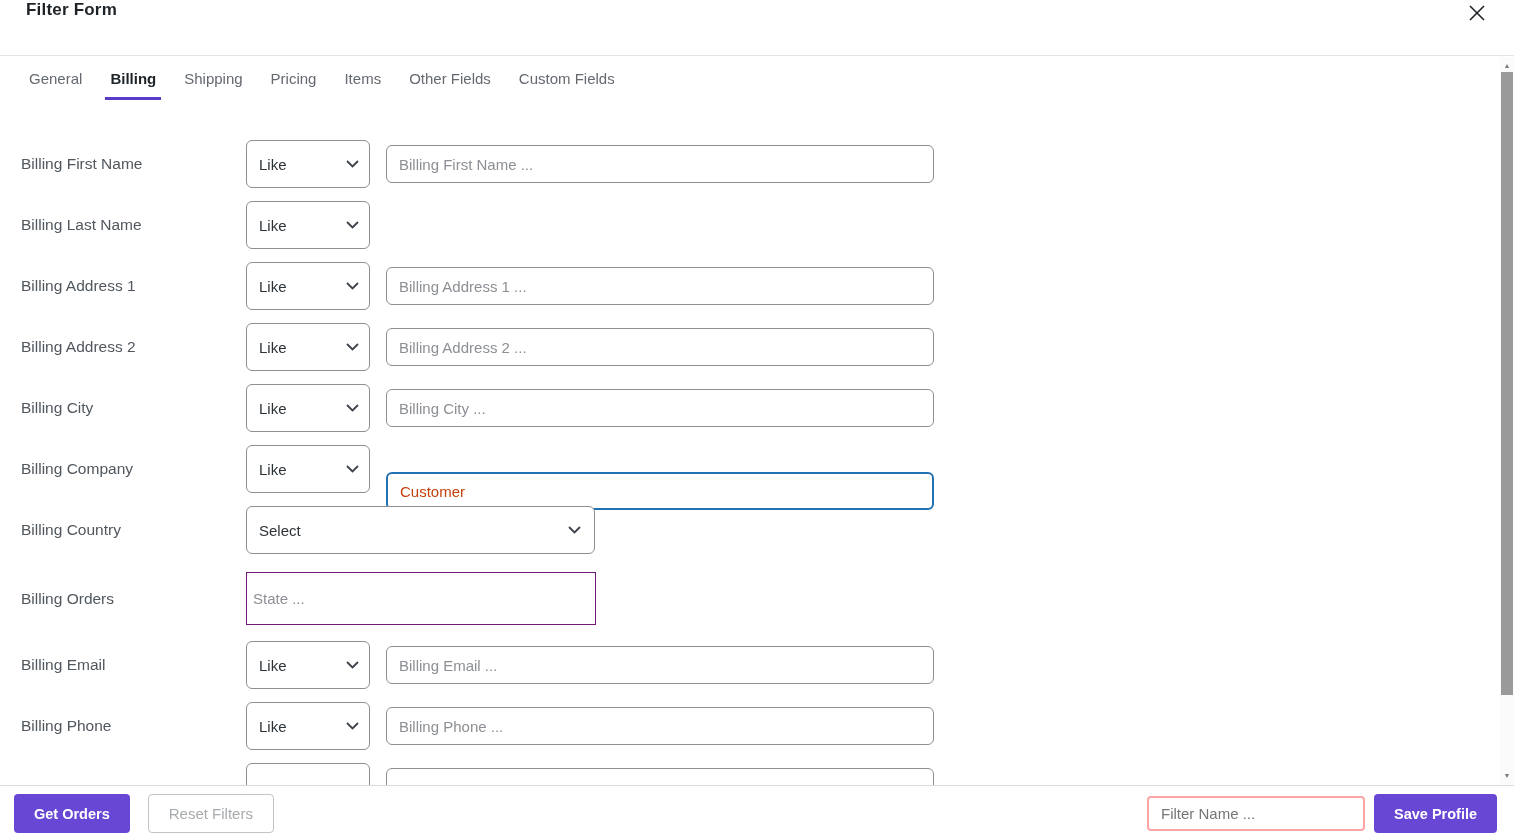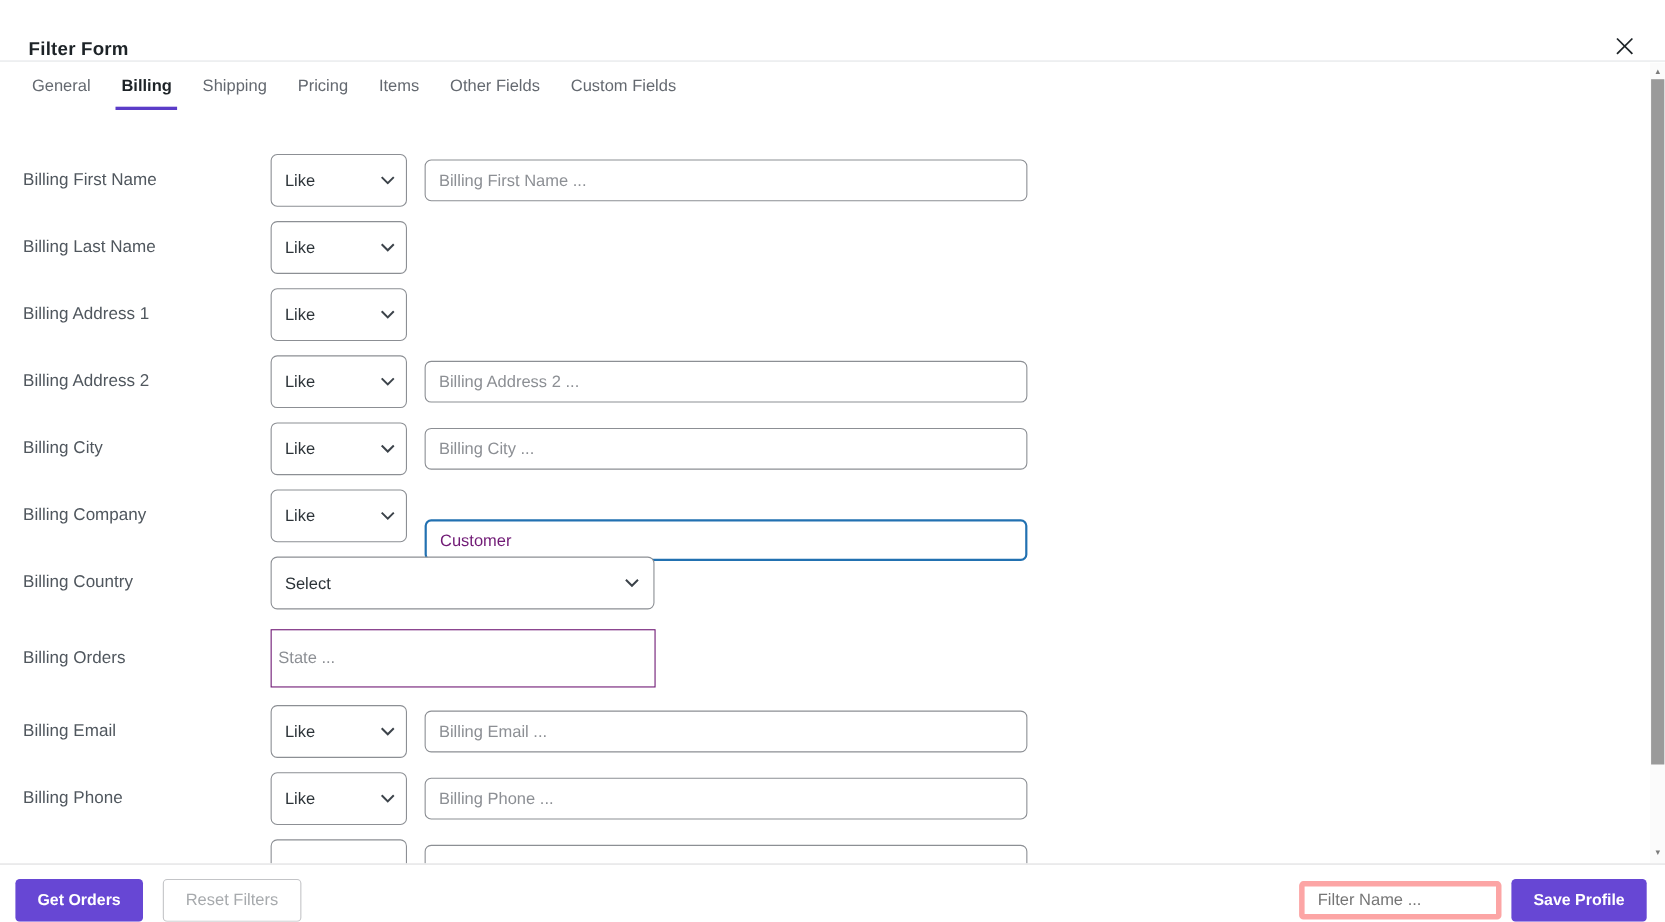--- a/index.html
+++ b/index.html
@@ -8,21 +8,21 @@
     background: #ffffff;
     font-family: "Liberation Sans", sans-serif;
     overflow: hidden;
     position: relative;
   }
 
   
   .modal-header {
     position: absolute; top: 0; left: 0; right: 0; height: 56px;
     border-bottom: 1px solid #e2e4e7;
-    display: flex; align-items: flex-end;
+    display: flex; align-items: flex-start;
     padding: 0 24px 0 26px;
     background: #fff;
     z-index: 5;
   }
   .modal-title { font-size: 17px; font-weight: 700; color: #1d2327; letter-spacing: .2px; }
   .close-btn {
     margin-left: auto; width: 26px; height: 26px;
     display: flex; align-items: center; justify-content: center;
     cursor: pointer; background: none; border: none;
   }
@@ -61,21 +61,21 @@
     border: 1px solid #8c8f94; border-radius: 6px;
     background: #fff; color: #2c3338;
     font-size: 15px; font-family: "Liberation Sans", sans-serif;
     padding: 0 28px 0 12px; cursor: pointer;
   }
   .chevron { position: absolute; right: 11px; top: 50%; margin-top: -4px; pointer-events: none; }
 
   .text-input {
     width: 548px; height: 38px;
     border: 1px solid #8c8f94; border-radius: 6px;
-    font-size: 15px; color: #701a75;
+    font-size: 15px; color: #c2410c;
     font-family: "Liberation Sans", sans-serif;
     padding: 16px 12px; background: #fff; outline: none;
   }
   .text-input::placeholder { color: #8c8f94; opacity: 1; }
   .text-input.focused { border: 2px solid #2271b1; margin-top: 44px; }
   .state-input {
     width: 350px; height: 53px;
     border: 1px solid #701a75; border-radius: 0;
     font-size: 15px; color: #2c3338;
     font-family: "Liberation Sans", sans-serif;
@@ -98,38 +98,38 @@
   .sb-thumb {
     position: absolute; left: 1px; width: 12px;
     top: 15px; height: 623px;
     background: #9a9a9a; cursor: pointer;
   }
 
   
   .modal-footer {
     position: absolute; left: 0; right: 0; bottom: 0; height: 53px;
     border-top: 1px solid #dcdcde; background: #fff;
-    display: flex; align-items: flex-end;
+    display: flex; align-items: center;
     padding: 3px 17px 0 14px;
     z-index: 5;
   }
   .btn {
     height: 39px; border-radius: 4px; font-size: 14.5px; font-weight: 700;
     font-family: "Liberation Sans", sans-serif;
     padding: 0 20px; cursor: pointer; border: none;
   }
   .btn.primary { background: #6747d4; color: #ffffff; }
   .btn.ghost {
     background: #ffffff; color: #a7aaad; font-weight: 400; font-size: 15px;
     border: 1px solid #c3c4c7; margin-left: 18px;
   }
   .footer-right { margin-left: auto; display: flex; align-items: center; gap: 9px; }
   .filter-name-input {
-    width: 184px; height: 35px;
-    border: 5px solid #fca5a5; border-radius: 4px;
+    width: 218px; height: 35px;
+    border: 2px solid #fca5a5; border-radius: 4px;
     font-size: 15px; color: #a16207; padding: 0 12px;
     font-family: "Liberation Sans", sans-serif; outline: none;
   }
   .filter-name-input::placeholder { color: #757575; opacity: 1; }
 </style>
 </head>
 <body>
 
 <div class="modal-header">
   <div class="modal-title">Filter Form</div>
@@ -185,20 +185,21 @@
     <div class="form-row">
       <div class="field-label">Billing Address 1</div>
       <div class="select-wrap">
         <select>
           <option>Like</option>
         </select>
         <svg class="chevron" width="13" height="8" viewBox="0 0 13 8">
             <polyline points="1,1 6.5,6.5 12,1" fill="none" stroke="#3c434a" stroke-width="1.8"></polyline>
           </svg>
       </div>
+      <input class="text-input" type="text" placeholder="Billing Address 1 ..." style="">
     </div>
 
     <div class="form-row">
       <div class="field-label">Billing Address 2</div>
       <div class="select-wrap">
         <select>
           <option>Like</option>
         </select>
         <svg class="chevron" width="13" height="8" viewBox="0 0 13 8">
             <polyline points="1,1 6.5,6.5 12,1" fill="none" stroke="#3c434a" stroke-width="1.8"></polyline>

